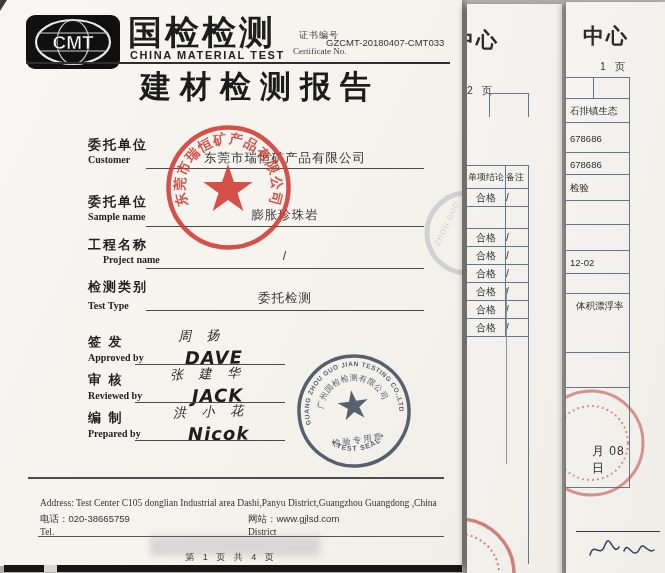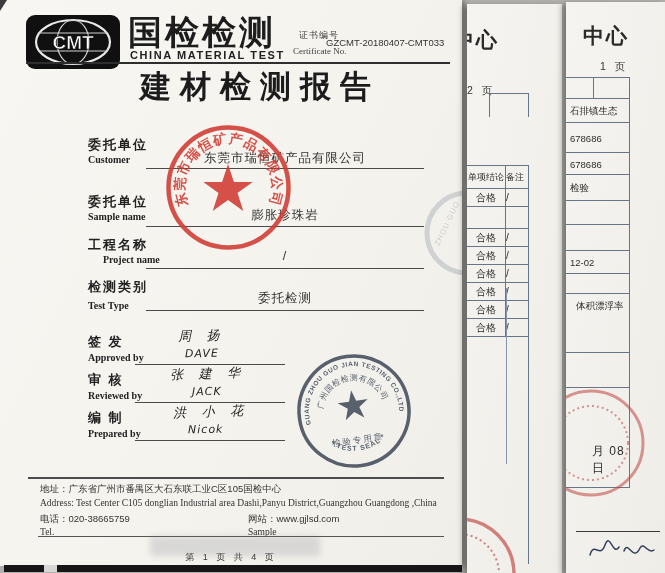--- a/index.html
+++ b/index.html
@@ -42,21 +42,21 @@
   
   .lbl-cn { font-size:13px; font-weight:bold; color:#222; letter-spacing:2px; }
   .lbl-en { font-size:10px; font-weight:bold; color:#222;
     font-family:"Liberation Serif","DejaVu Serif",serif; }
   .field-line { border-bottom:1.2px solid #4a4a4a; height:1px; }
   .field-val { font-size:12.5px; color:#333; text-align:center; letter-spacing:1px; }
 
   
   .hand-cn { font-size:13px; font-style:italic; color:#252525; letter-spacing:6px;
     transform:rotate(-2deg); }
-  .hand-en { font-size:11px; font-style:italic; font-weight:normal; color:#1e1e1e;
+  .hand-en { font-size:18px; font-style:italic; font-weight:bold; color:#1e1e1e;
     letter-spacing:1px; transform:rotate(-1deg); font-family:"DejaVu Sans",sans-serif; }
 
   
   .foot-rule { left:28px; top:477px; width:416px; height:1.6px; background:#4c4c4c; }
   .foot-cn { font-size:9.5px; color:#333; }
   .foot-en { font-size:9.5px; color:#333; font-family:"Liberation Serif","DejaVu Serif",serif; }
   .foot-line { left:38px; top:536px; width:406px; height:1px; background:#555; }
   .page-info { left:0; top:551px; width:462px; text-align:center; font-size:9px;
     letter-spacing:3px; color:#3a3a3a; }
   .bleed-blob { filter:blur(3px); background:rgba(125,125,130,.22); border-radius:3px; }
@@ -184,26 +184,25 @@
       <text font-size="8" fill="#3d4756" letter-spacing="0.5">
         <textPath href="#ts-inner" startOffset="50%" text-anchor="middle">广州国检检测有限公司</textPath>
       </text>
       <g transform="translate(0,-5)">
         <polygon points="60,44 63.6,55.1 75.2,55.1 65.8,61.9 69.4,73 60,66.1 50.6,73 54.2,61.9 44.8,55.1 56.4,55.1" fill="#3d4756"></polygon>
       </g>
       <text x="60" y="92" text-anchor="middle" font-size="8.5" fill="#3d4756" letter-spacing="2">检验专用章</text>
     </svg>
 
     <div class="abs foot-rule"></div>
-    <div class="abs foot-cn" style="left:40px;top:483px">地址：广东省广州市番禺区大石东联工业C区105国检中心</div>
     <div class="abs foot-en" style="left:40px;top:498px">Address: Test Center C105 donglian Industrial area Dashi,Panyu District,Guangzhou Guangdong ,China</div>
     <div class="abs foot-cn" style="left:40px;top:513px">电话：020-38665759</div>
     <div class="abs foot-cn" style="left:248px;top:513px">网站：www.gjlsd.com</div>
     <div class="abs foot-en" style="left:40px;top:527px">Tel.</div>
-    <div class="abs foot-en" style="left:248px;top:527px">Sample</div>
+    <div class="abs foot-en" style="left:248px;top:527px">District</div>
     <div class="abs foot-line"></div>
 
     <div class="abs bleed-blob" style="left:150px;top:536px;width:170px;height:20px"></div>
     <div class="abs page-info">第 1 页 共 4 页</div>
   </div>
 
   <div class="abs strip strip2">
     <div class="abs strip-head" style="left:-14px;top:22px">中心</div>
     <div class="abs strip-page" style="left:0px;top:80px">2 页</div>
 

